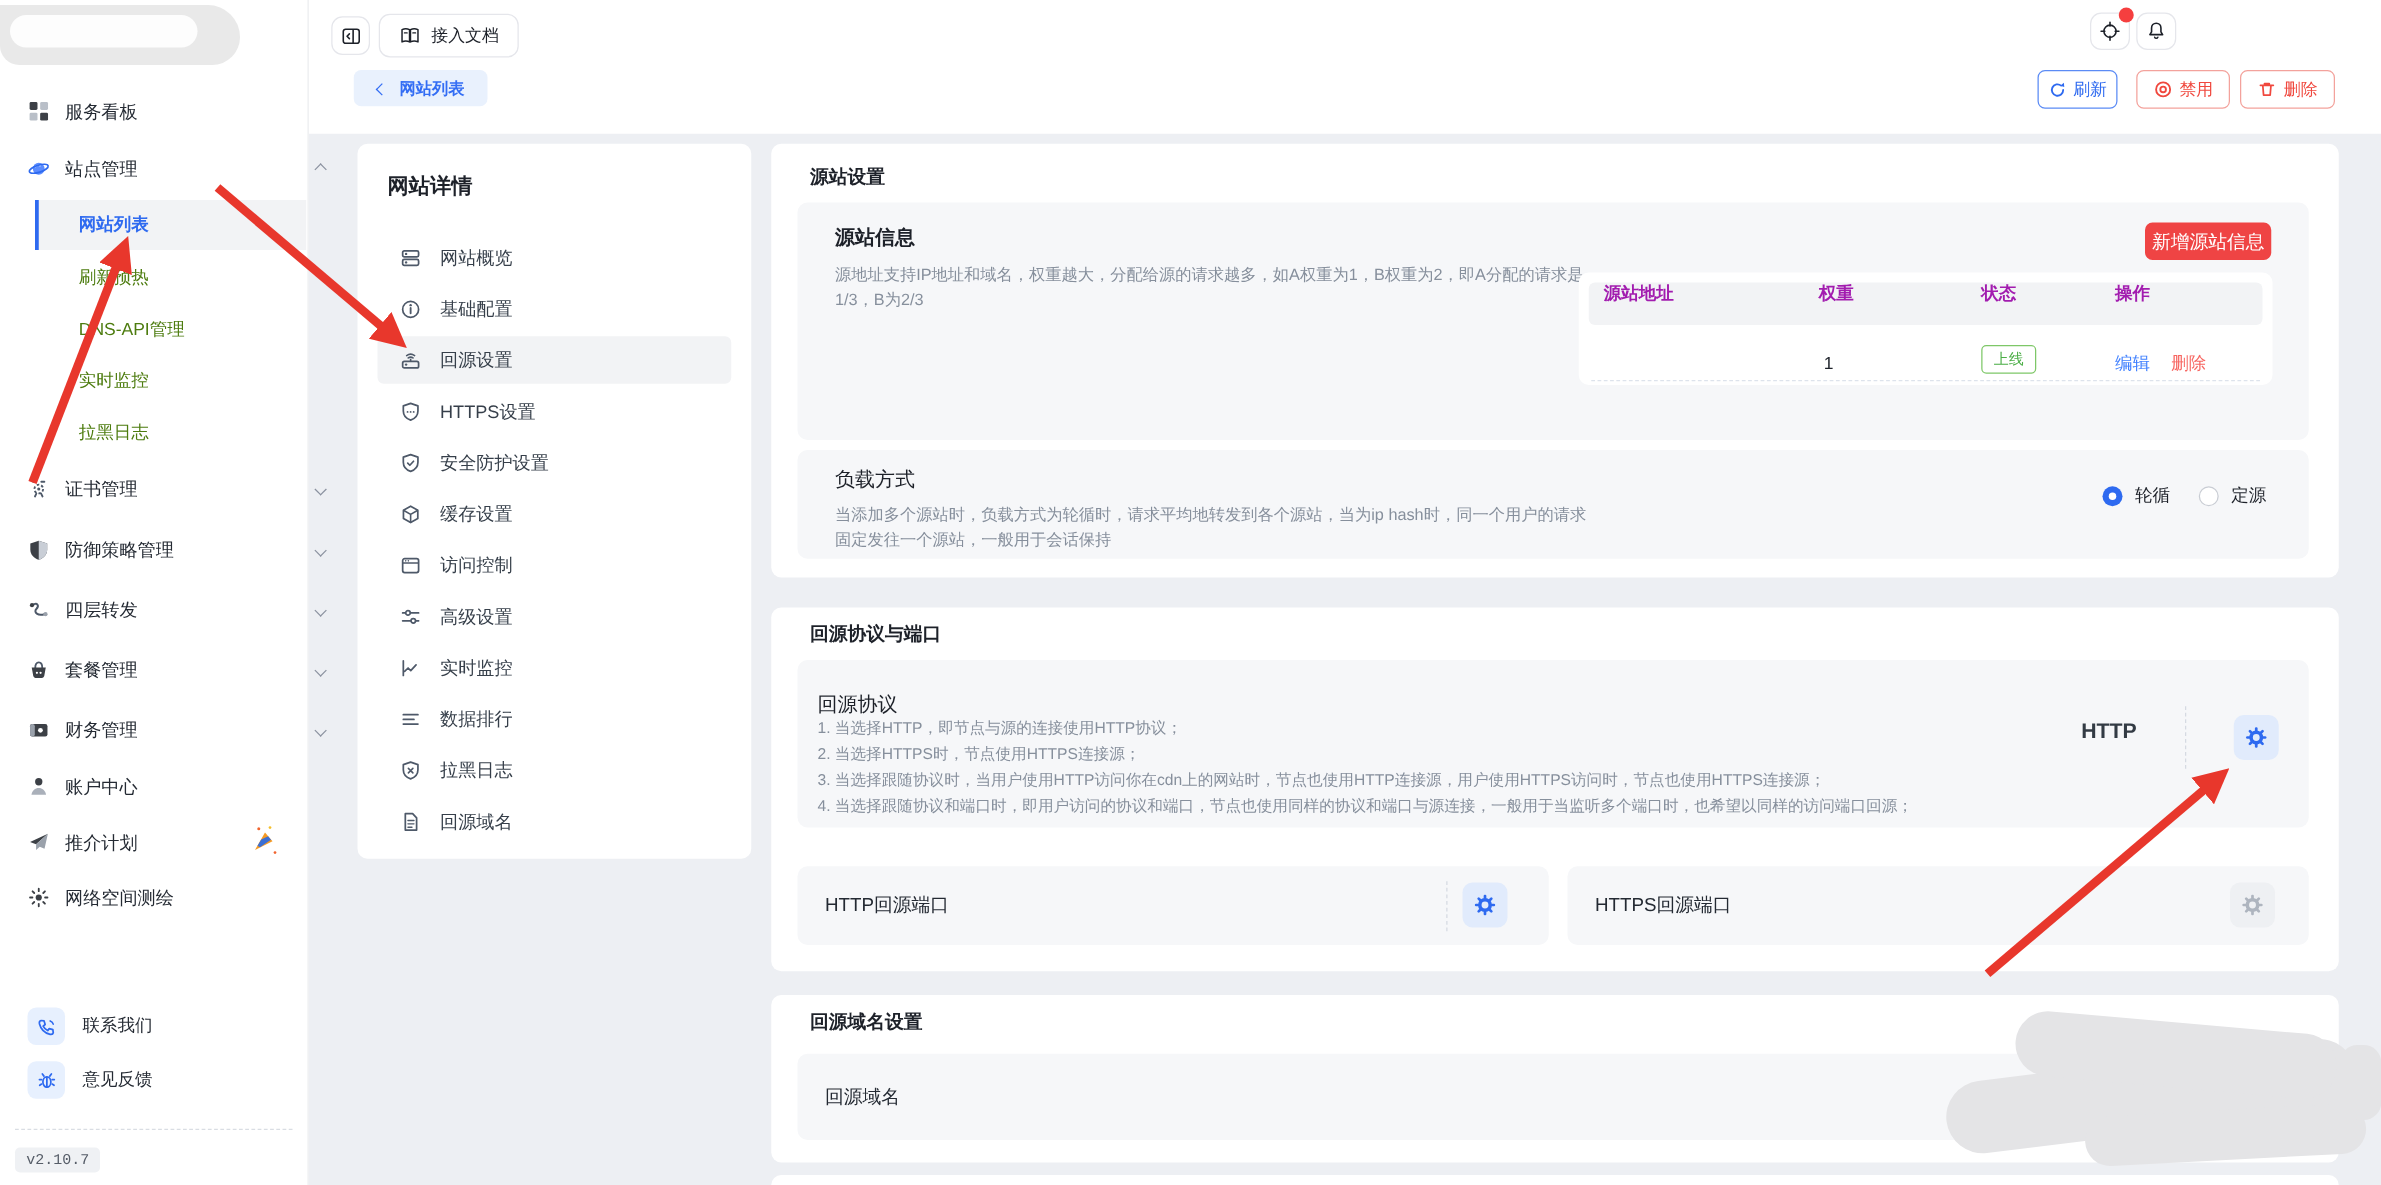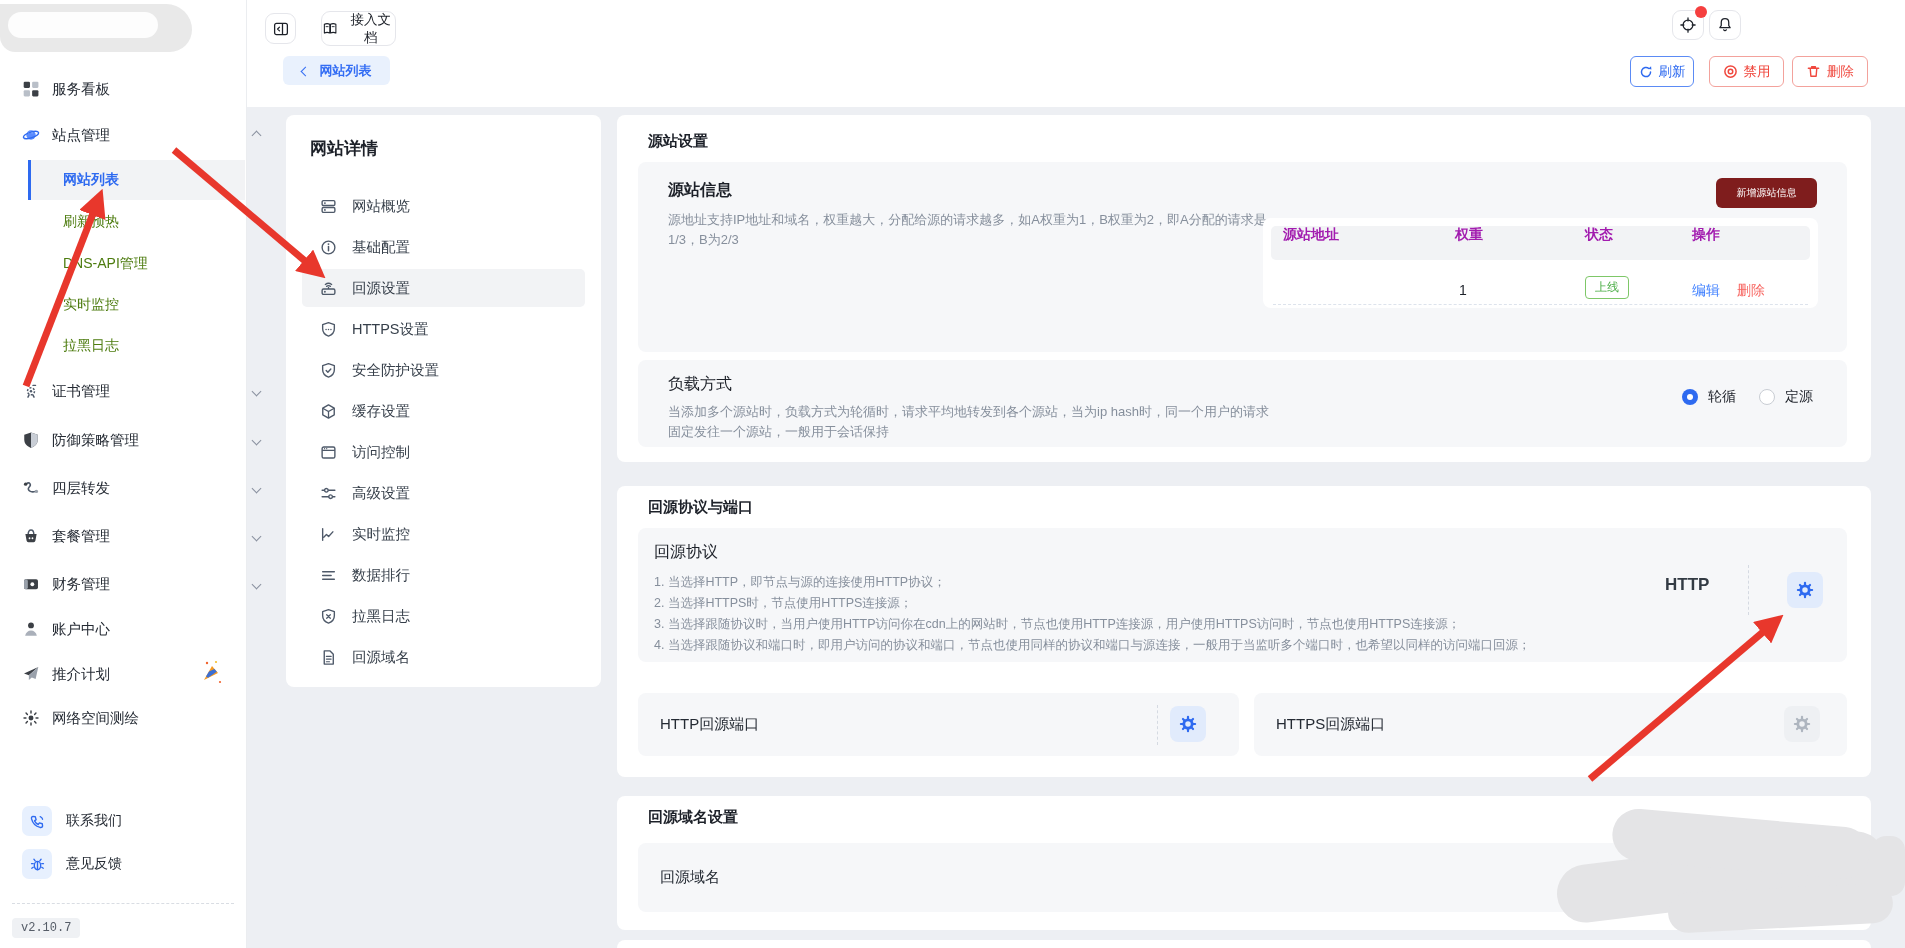--- a/index.html
+++ b/index.html
@@ -55,21 +55,21 @@
 
   
   .otable { position:absolute; left:625px; top:56px; width:555px; height:90px; background:#fff; border-radius:8px; }
   .othead { position:absolute; left:8px; top:8px; width:539px; height:34px; background:#f2f3f5; border-radius:5px; }
   .oth { position:absolute; top:8px; font-size:14px; font-weight:700; color:#a21caf; }
   .otd { position:absolute; top:64px; font-size:14px; color:#1d2129; }
   .orow-divider { position:absolute; left:10px; top:86px; width:535px; border-top:1px dashed #dde3ec; }
   .badge-online { position:absolute; left:322px; top:58px; border:1px solid #7ec768; color:#4cae47; background:#fff; font-size:12px; border-radius:4px; padding:2px 9px; }
   .lnk-edit { color:#4080ff; cursor:pointer; }
   .lnk-del { color:#f76560; cursor:pointer; margin-left:8px; }
-  .add-btn { position:absolute; left:1078px; top:16px; width:101px; height:30px; background:#7f1d1d; color:#fff; font-size:10px; border:none; border-radius:6px; cursor:pointer; }
+  .add-btn { position:absolute; left:1078px; top:16px; width:101px; height:30px; background:#ef4444; color:#fff; font-size:15px; border:none; border-radius:6px; cursor:pointer; }
 
   
   .radio-row { position:absolute; display:flex; align-items:center; gap:10px; cursor:pointer; }
   .radio { width:16px; height:16px; border-radius:50%; border:1px solid #c9cdd4; background:#fff; position:relative; }
   .radio.sel { border:none; background:#2e6af0; }
   .radio.sel::after { content:""; position:absolute; left:5px; top:5px; width:6px; height:6px; border-radius:50%; background:#fff; }
   .radio-label { font-size:14px; color:#1d2129; }
 
   .gear-btn { position:absolute; width:36px; height:36px; border-radius:8px; display:flex; align-items:center; justify-content:center; cursor:pointer; }
   .gear-blue { background:#e1ebfc; color:#2e6af0; }
@@ -239,21 +239,21 @@
     <div class="smudge" style="left:8px;top:12px;width:150px;height:26px;border-radius:14px;background:#fdfdfd;"></div>
   </div>
 
   <div class="hbtn" style="left:265px;top:13px;width:31px;height:31px;">
     <svg width="18" height="18" viewBox="0 0 24 24">
         <rect x="3.5" y="4.5" width="17" height="15" rx="2.5" fill="none" stroke="#1d2129" stroke-width="1.7"></rect>
         <line x1="14" y1="4.5" x2="14" y2="19.5" stroke="#1d2129" stroke-width="1.7"></line>
         <path d="M10 9.5L7.5 12l2.5 2.5" fill="none" stroke="#1d2129" stroke-width="1.7" stroke-linecap="round" stroke-linejoin="round"></path>
       </svg>
   </div>
-  <div class="hbtn docs-btn" style="left:321px;top:11px;width:75px;height:35px;text-align:center;">
+  <div class="hbtn docs-btn" style="left:303px;top:11px;width:112px;height:35px;">
     <svg width="18" height="18" viewBox="0 0 24 24">
         <path d="M3.5 5c2.6-1.3 5.4-1.3 8 0v13c-2.6-1.3-5.4-1.3-8 0zM20.5 5c-2.6-1.3-5.4-1.3-8 0v13c2.6-1.3 5.4-1.3 8 0z" fill="none" stroke="#1d2129" stroke-width="1.6" stroke-linejoin="round"></path>
         <path d="M6 8.5h3M15 8.5h3" stroke="#1d2129" stroke-width="1.3" stroke-linecap="round"></path>
       </svg>
     <span>接入文档</span>
   </div>
 
   <div class="hbtn" style="left:1672px;top:10px;width:32px;height:30px;">
     <svg width="18" height="18" viewBox="0 0 24 24">
         <circle cx="12" cy="12" r="6.5" fill="none" stroke="#1d2129" stroke-width="1.7"></circle>
@@ -437,21 +437,21 @@
         <span class="radio"></span>
         <span class="radio-label">定源</span>
       </div>
     </div>
   </div>
 
   <div class="card" style="left:617px;top:486px;width:1254px;height:291px;">
     <div class="sec-title" style="left:31px;top:12px;">回源协议与端口</div>
 
     <div class="ibox" style="left:21px;top:42px;width:1209px;height:134px;">
-      <div class="ibox-title" style="left:16px;top:14px;">回源协议</div>
+      <div class="ibox-title" style="left:16px;top:26px;">回源协议</div>
       <div style="position:absolute;left:16px;top:44px;">
         <div class="rule">1. 当选择HTTP，即节点与源的连接使用HTTP协议；</div>
         <div class="rule">2. 当选择HTTPS时，节点使用HTTPS连接源；</div>
         <div class="rule">3. 当选择跟随协议时，当用户使用HTTP访问你在cdn上的网站时，节点也使用HTTP连接源，用户使用HTTPS访问时，节点也使用HTTPS连接源；</div>
         <div class="rule">4. 当选择跟随协议和端口时，即用户访问的协议和端口，节点也使用同样的协议和端口与源连接，一般用于当监听多个端口时，也希望以同样的访问端口回源；</div>
       </div>
       <div class="http-label" style="left:1027px;top:47px;">HTTP</div>
       <div class="vdash" style="left:1110px;top:37px;height:50px;"></div>
       <div class="gear-btn gear-blue" style="left:1149px;top:44px;">
         <svg width="20" height="20" viewBox="0 0 24 24">

